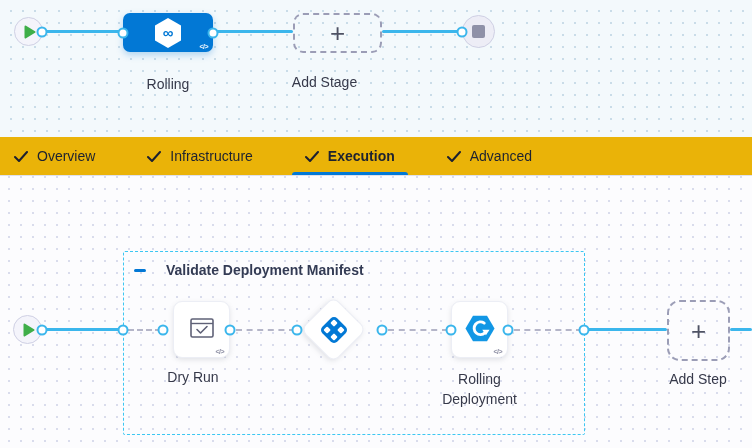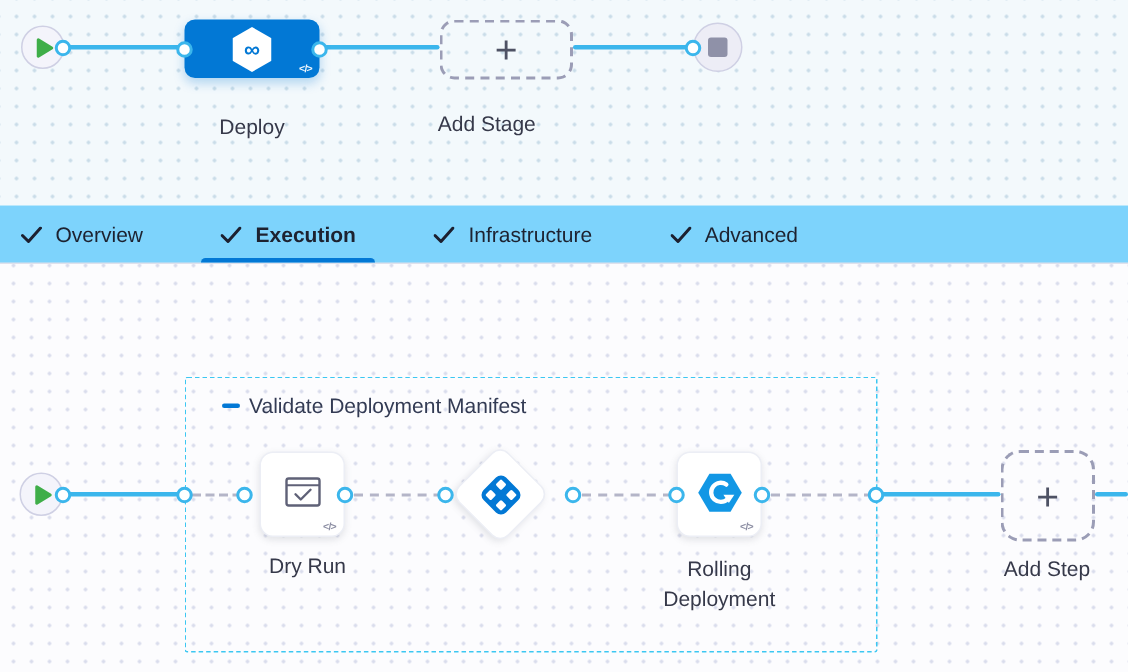--- a/index.html
+++ b/index.html
@@ -20,21 +20,21 @@
   .canvas-top{position:absolute;left:0;top:0;width:752px;height:137px;
     background-color:var(--canvas-top-bg);
     background-image:radial-gradient(circle,#c9dce8 1px,transparent 1.3px);
     background-size:12px 12px;background-position:5px 5px;}
   .canvas-bottom{position:absolute;left:0;top:176px;width:752px;height:272px;
     background-color:var(--canvas-bottom-bg);
     background-image:radial-gradient(circle,#d9dcec 1px,transparent 1.3px);
     background-size:12px 12px;background-position:3px 7px;}
 
   
-  .tabbar{position:absolute;left:0;top:137px;width:752px;height:39px;background:#7dd3fc;
+  .tabbar{position:absolute;left:0;top:137px;width:752px;height:39px;background:#eab308;
     border-bottom:1px solid #dfe1ec;display:flex;align-items:stretch;padding-left:14px;gap:52px;}
   .tab{display:flex;align-items:center;gap:9px;position:relative;font-size:14px;color:#1d2230;cursor:pointer;white-space:nowrap;}
   .tab.active{font-weight:700;}
   .tab.active::after{content:"";position:absolute;left:-13px;right:-13px;bottom:0;height:3px;
     background:var(--accent-blue);border-radius:3px 3px 0 0;}
 
   
   .port{position:absolute;width:11px;height:11px;border-radius:50%;background:#fff;
     border:2.5px solid var(--connector-blue);transform:translate(-50%,-50%);z-index:5;}
   .hline{position:absolute;height:3px;border-radius:2px;background:var(--connector-blue);z-index:1;}
@@ -51,22 +51,22 @@
 
   
   .stage-node{position:absolute;left:123px;top:13px;width:90px;height:39px;border-radius:7px;
     background:var(--node-blue);box-shadow:0 3px 7px rgba(2,120,213,.28);
     display:flex;align-items:center;justify-content:center;z-index:3;}
   .stage-node .code-badge{color:rgba(255,255,255,.95);}
 
   
   .group-box{position:absolute;left:123px;top:75px;width:462px;height:184px;
     border:1px dashed var(--group-border-cyan);border-radius:2px;z-index:2;}
-  .group-label{position:absolute;left:24px;top:10px;display:flex;align-items:center;gap:6px;
-    font-size:14px;color:#333b54;font-weight:400;cursor:pointer;}
+  .group-label{position:absolute;left:10px;top:10px;display:flex;align-items:center;gap:20px;
+    font-size:14px;color:#333b54;font-weight:700;cursor:pointer;}
   .group-dash{width:12px;height:3px;border-radius:2px;background:var(--accent-blue);}
   .step-card{position:absolute;width:57px;height:57px;background:#fff;border:1px solid #eceef5;border-radius:9px;
     box-shadow:0 2px 5px rgba(96,97,112,.16);display:flex;align-items:center;justify-content:center;z-index:3;}
   .step-card .code-badge{color:#8b8da2;}
   .diamond{position:absolute;left:310px;top:130px;width:47px;height:47px;background:#fff;border:1px solid #eceef5;
     border-radius:8px;box-shadow:0 2px 5px rgba(96,97,112,.16);transform:rotate(45deg);z-index:3;}
   .diamond-inner{position:absolute;inset:0;display:flex;align-items:center;justify-content:center;transform:rotate(-45deg);}
 </style>
 </head>
 <body>
@@ -84,21 +84,21 @@
 
     <div class="stage-node">
       <svg width="26" height="30" viewBox="0 0 26 30">
         <polygon points="13,0 26,7.5 26,22.5 13,30 0,22.5 0,7.5" fill="#ffffff"></polygon>
         <text x="13" y="20" text-anchor="middle" font-size="15" font-weight="bold" fill="#0278d5">∞</text>
       </svg>
       <span class="code-badge">&lt;/&gt;</span>
     </div>
     <div class="port" style="left:123px;top:32.5px;"></div>
     <div class="port" style="left:213px;top:32.5px;"></div>
-    <div class="node-label" style="left:123px;top:74px;width:90px;">Deploy</div>
+    <div class="node-label" style="left:123px;top:74px;width:90px;">Rolling</div>
 
     <div class="hline" style="left:213px;top:30px;width:80px;"></div>
 
     <div class="addbox" style="left:293px;top:13px;width:89px;height:40px;border-radius:10px;">
       <span class="plus">+</span>
     </div>
     <div class="node-label" style="left:280px;top:72px;width:89px;">Add Stage</div>
 
     <div class="hline" style="left:382px;top:30px;width:80px;"></div>
     <div class="end-node">
@@ -107,31 +107,31 @@
     <div class="port" style="left:462px;top:31.5px;"></div>
   </div>
 
   <div class="tabbar">
     <div class="tab">
       <svg width="14" height="11" viewBox="0 0 14 11">
         <polyline points="1,6 5,10 13,1" fill="none" stroke="#1c2030" stroke-width="2" stroke-linecap="round" stroke-linejoin="round"></polyline>
       </svg>
       <span>Overview</span>
     </div>
+    <div class="tab">
+      <svg width="14" height="11" viewBox="0 0 14 11">
+        <polyline points="1,6 5,10 13,1" fill="none" stroke="#1c2030" stroke-width="2" stroke-linecap="round" stroke-linejoin="round"></polyline>
+      </svg>
+      <span>Infrastructure</span>
+    </div>
     <div class="tab active">
       <svg width="14" height="11" viewBox="0 0 14 11">
         <polyline points="1,6 5,10 13,1" fill="none" stroke="#1c2030" stroke-width="2" stroke-linecap="round" stroke-linejoin="round"></polyline>
       </svg>
       <span>Execution</span>
-    </div>
-    <div class="tab">
-      <svg width="14" height="11" viewBox="0 0 14 11">
-        <polyline points="1,6 5,10 13,1" fill="none" stroke="#1c2030" stroke-width="2" stroke-linecap="round" stroke-linejoin="round"></polyline>
-      </svg>
-      <span>Infrastructure</span>
     </div>
     <div class="tab">
       <svg width="14" height="11" viewBox="0 0 14 11">
         <polyline points="1,6 5,10 13,1" fill="none" stroke="#1c2030" stroke-width="2" stroke-linecap="round" stroke-linejoin="round"></polyline>
       </svg>
       <span>Advanced</span>
     </div>
   </div>
 
   <div class="canvas-bottom">
@@ -157,21 +157,21 @@
 
     <div class="step-card" style="left:173px;top:125px;">
       <svg width="24" height="20" viewBox="0 0 24 20" style="margin-top:-3px">
         <rect x="1" y="1" width="22" height="18" rx="1.5" fill="none" stroke="#5f6177" stroke-width="1.6"></rect>
         <line x1="1" y1="5.5" x2="23" y2="5.5" stroke="#5f6177" stroke-width="1.4"></line>
         <polyline points="7,11.5 10.5,15 17,8.5" fill="none" stroke="#5f6177" stroke-width="1.6" stroke-linecap="round" stroke-linejoin="round"></polyline>
       </svg>
       <span class="code-badge">&lt;/&gt;</span>
     </div>
     <div class="port" style="left:230px;top:154px;"></div>
-    <div class="node-label" style="left:160px;top:191px;width:90px;">Dry Run</div>
+    <div class="node-label" style="left:148px;top:191px;width:90px;">Dry Run</div>
 
     <div class="dline" style="left:236px;top:153px;width:59px;"></div>
     <div class="port" style="left:297px;top:154px;"></div>
 
     <div class="diamond"></div>
     <div class="diamond-inner" style="position:absolute;left:310px;top:130px;width:47px;height:47px;z-index:4;transform:none;
          display:flex;align-items:center;justify-content:center;">
       <svg width="36" height="36" viewBox="0 0 34 34">
         <rect x="7" y="7" width="20" height="20" rx="4.5" fill="#0278d5" transform="rotate(45 17 17)"></rect>
         <rect x="14.5" y="8" width="5" height="5" rx="1" fill="#ffffff" transform="rotate(45 17 10.5)"></rect>

